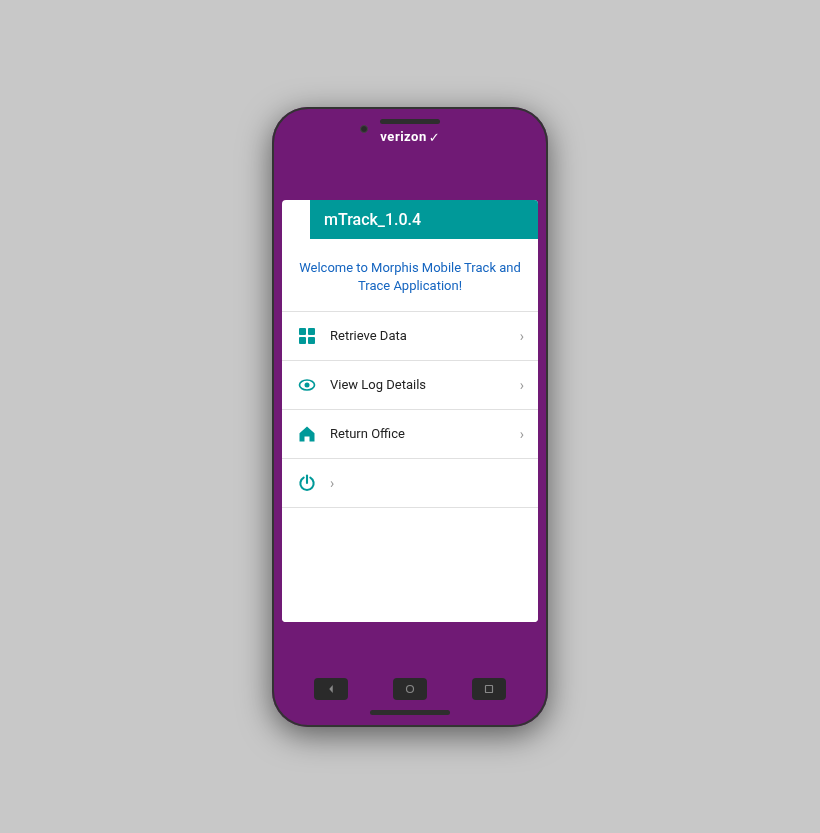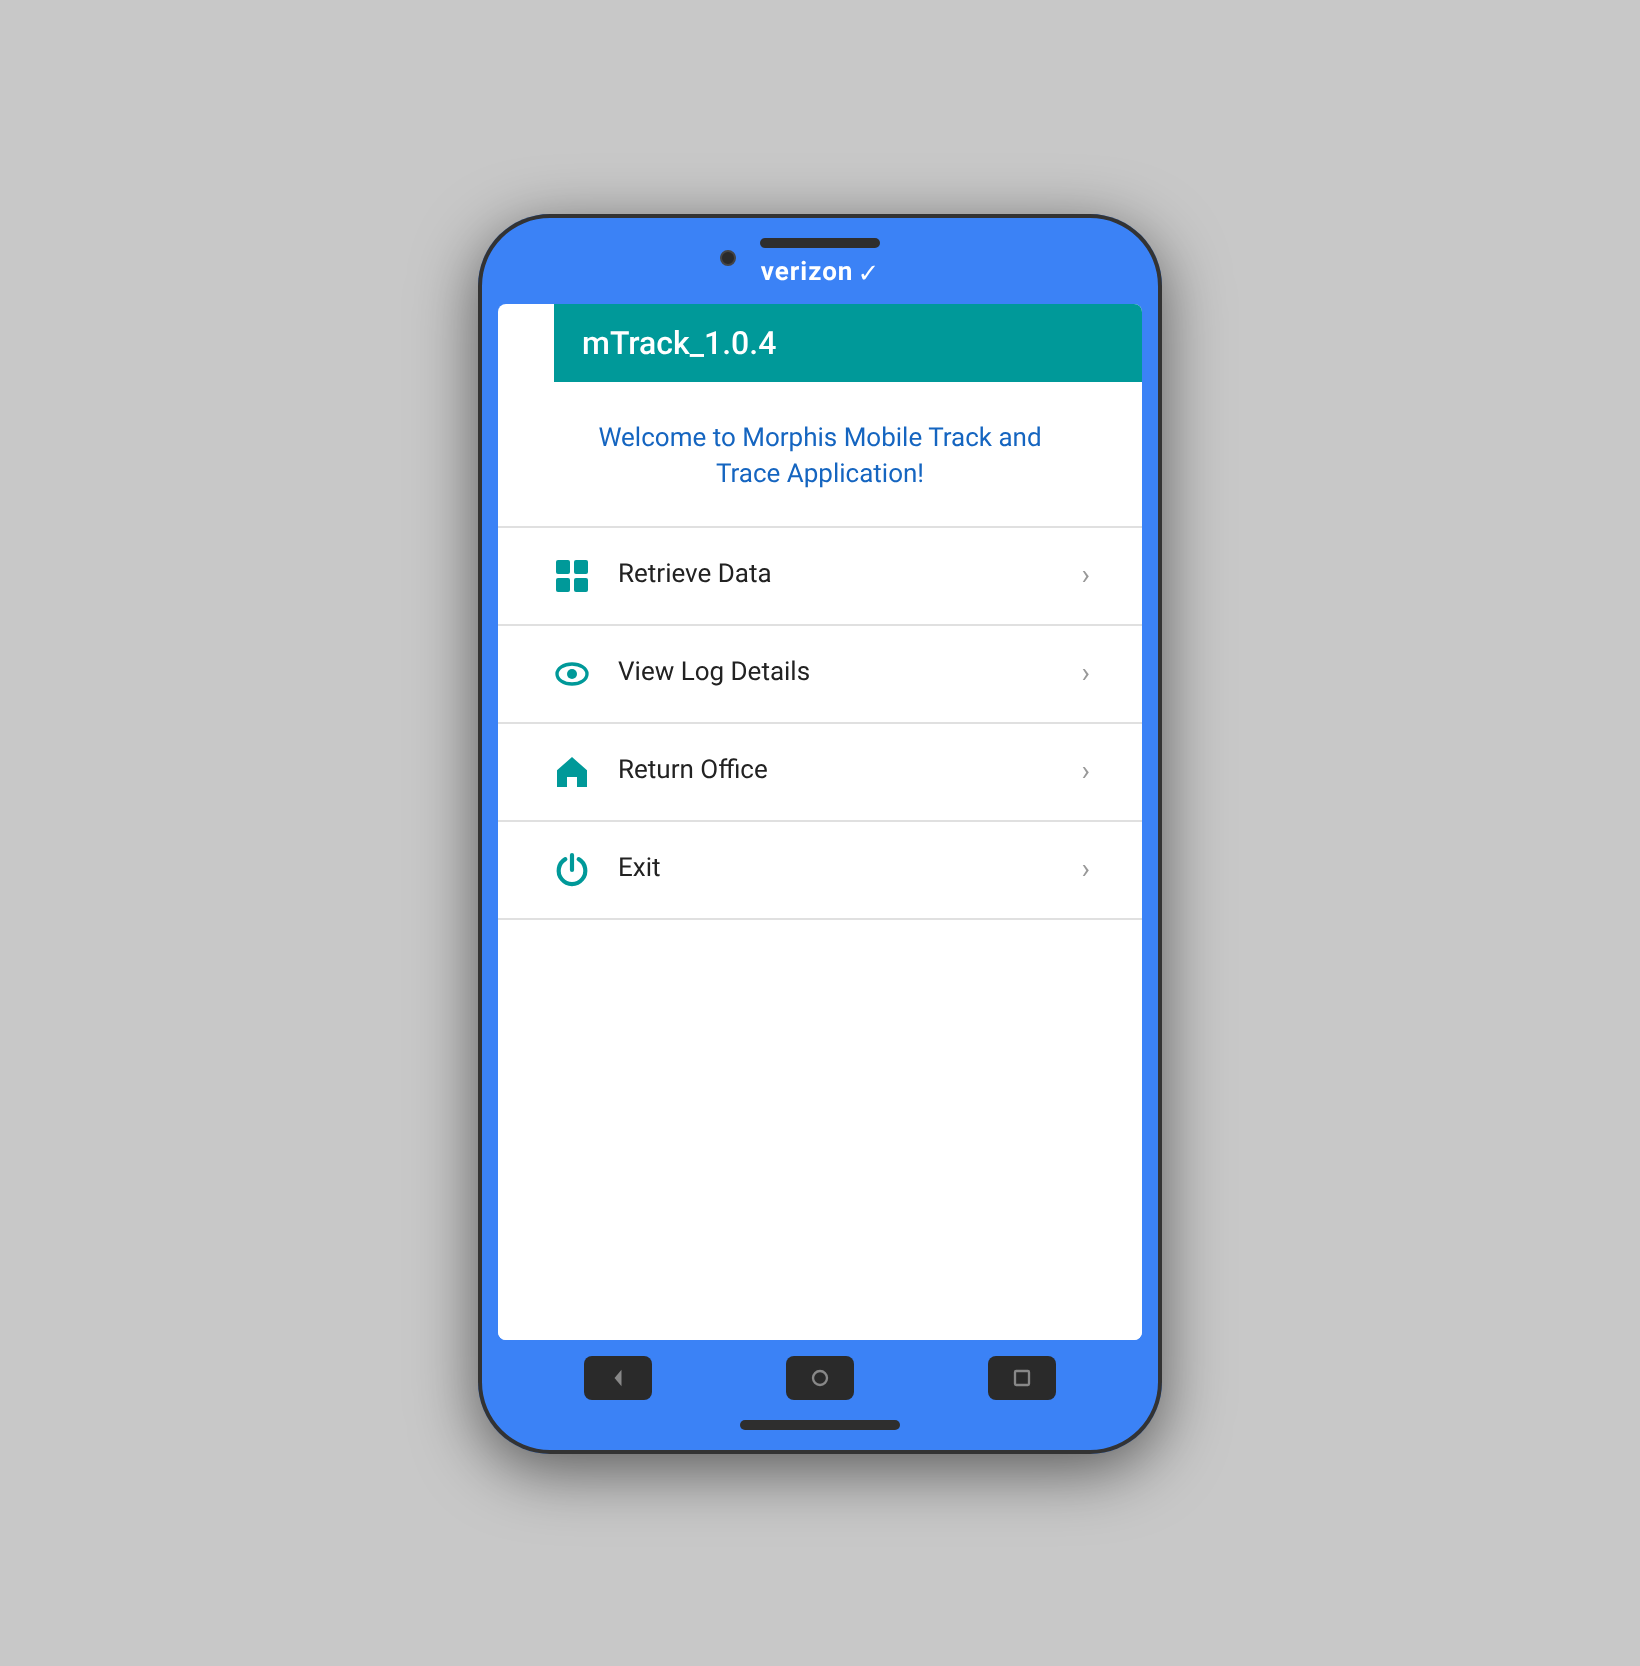--- a/index.html
+++ b/index.html
@@ -7,30 +7,31 @@
       background: #c8c8c8;
       display: flex;
       justify-content: center;
       align-items: center;
       width: 820px;
       height: 833px;
       font-family: 'Roboto', Arial, sans-serif;
     }
 
     .phone-outer {
-      width: 342px;
+      width: 276px;
       height: 620px;
-      background: #3b82f6;
+      background: #701a75;
       border-radius: 36px;
       padding: 12px 10px;
       display: flex;
       flex-direction: column;
       align-items: center;
       box-shadow: 0 8px 32px rgba(0,0,0,0.55), inset 0 0 0 2px #333;
       position: relative;
+      gap: 48px;
     }
 
     
     .phone-top-bezel {
       width: 100%;
       display: flex;
       flex-direction: column;
       align-items: center;
       padding-bottom: 6px;
     }
@@ -105,21 +106,21 @@
       line-height: 1.4;
     }
 
     .menu-list {
       list-style: none;
       flex: 1;
     }
     .menu-item {
       display: flex;
       align-items: center;
-      padding: 13px 26px;
+      padding: 13px 14px;
       border-bottom: 1px solid #e0e0e0;
       cursor: pointer;
       position: relative;
     }
     .menu-icon {
       width: 22px;
       height: 22px;
       margin-right: 12px;
       display: flex;
       align-items: center;
@@ -253,21 +254,20 @@
           <span class="menu-chevron">›</span>
         </li>
 
         <li class="menu-item">
           <div class="menu-icon">
             <svg width="20" height="20" viewBox="0 0 24 24" fill="none" xmlns="http://www.w3.org/2000/svg">
               <path d="M12 3V12" stroke="#009999" stroke-width="2.5" stroke-linecap="round"></path>
               <path d="M8 5.5A8 8 0 1 0 16 5.5" stroke="#009999" stroke-width="2.5" stroke-linecap="round" fill="none"></path>
             </svg>
           </div>
-          <span class="menu-label">Exit</span>
           <span class="menu-chevron">›</span>
         </li>
 
       </ul>
     </div>
   </div>
 
   <div class="phone-bottom-bezel">
     <div class="phone-nav-buttons">
 

